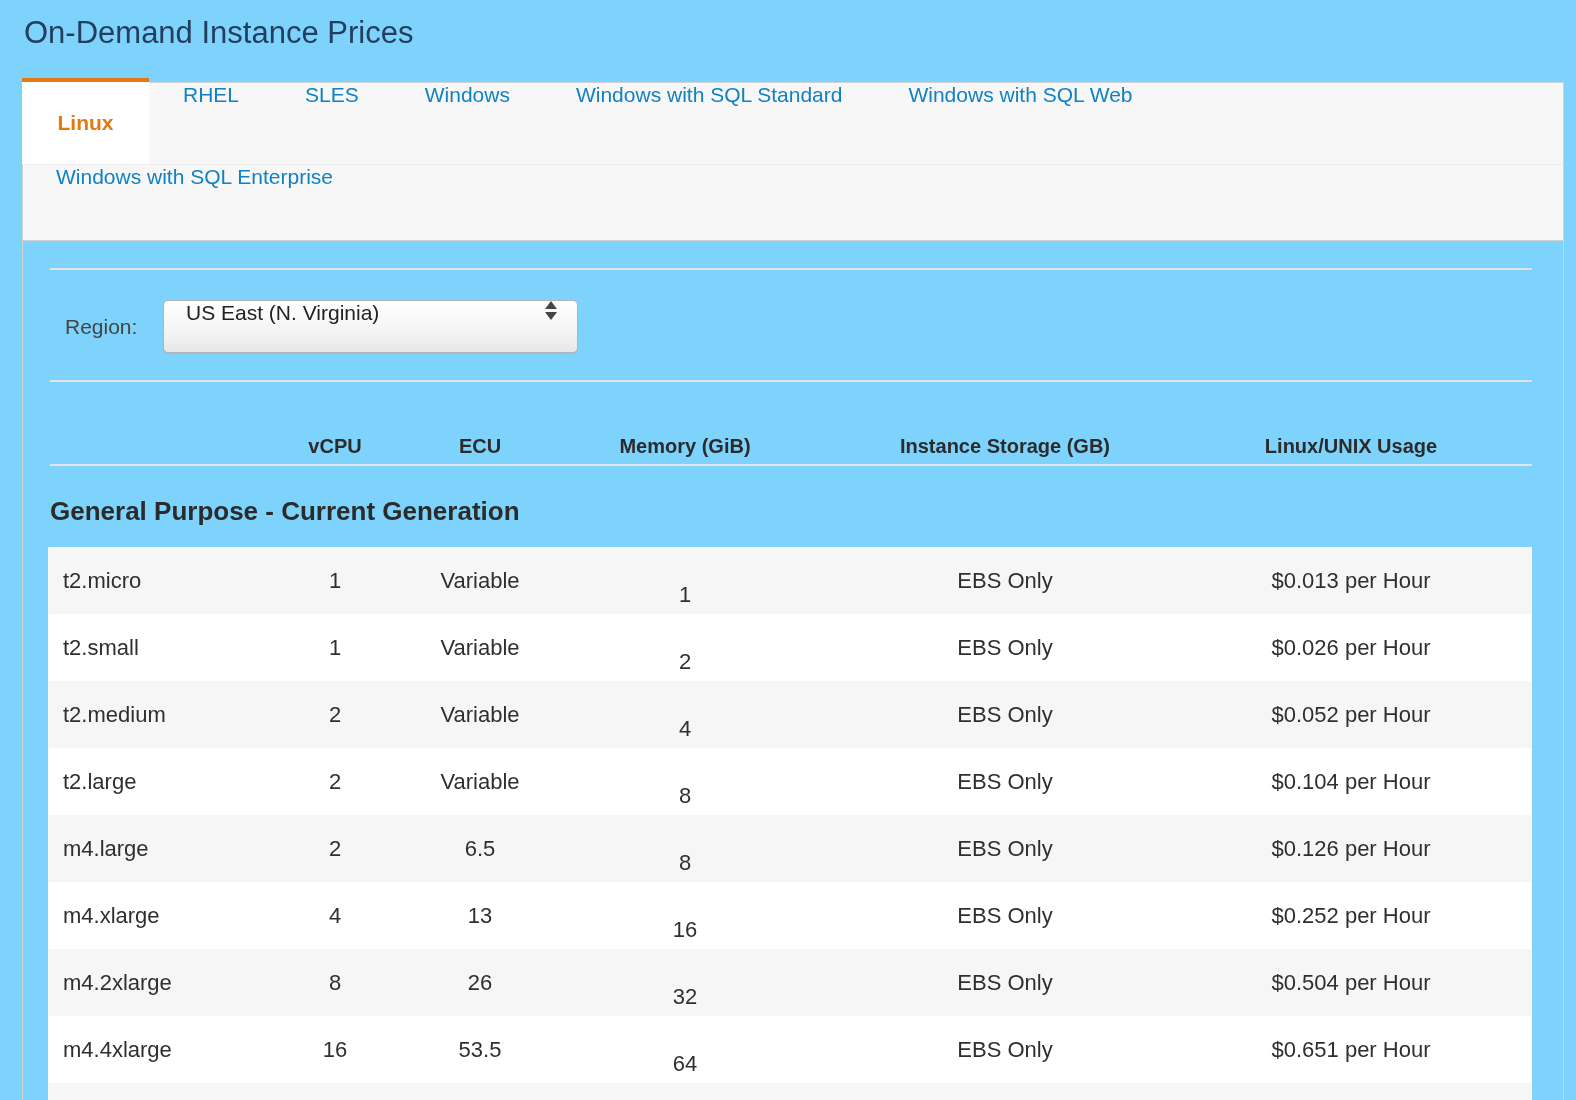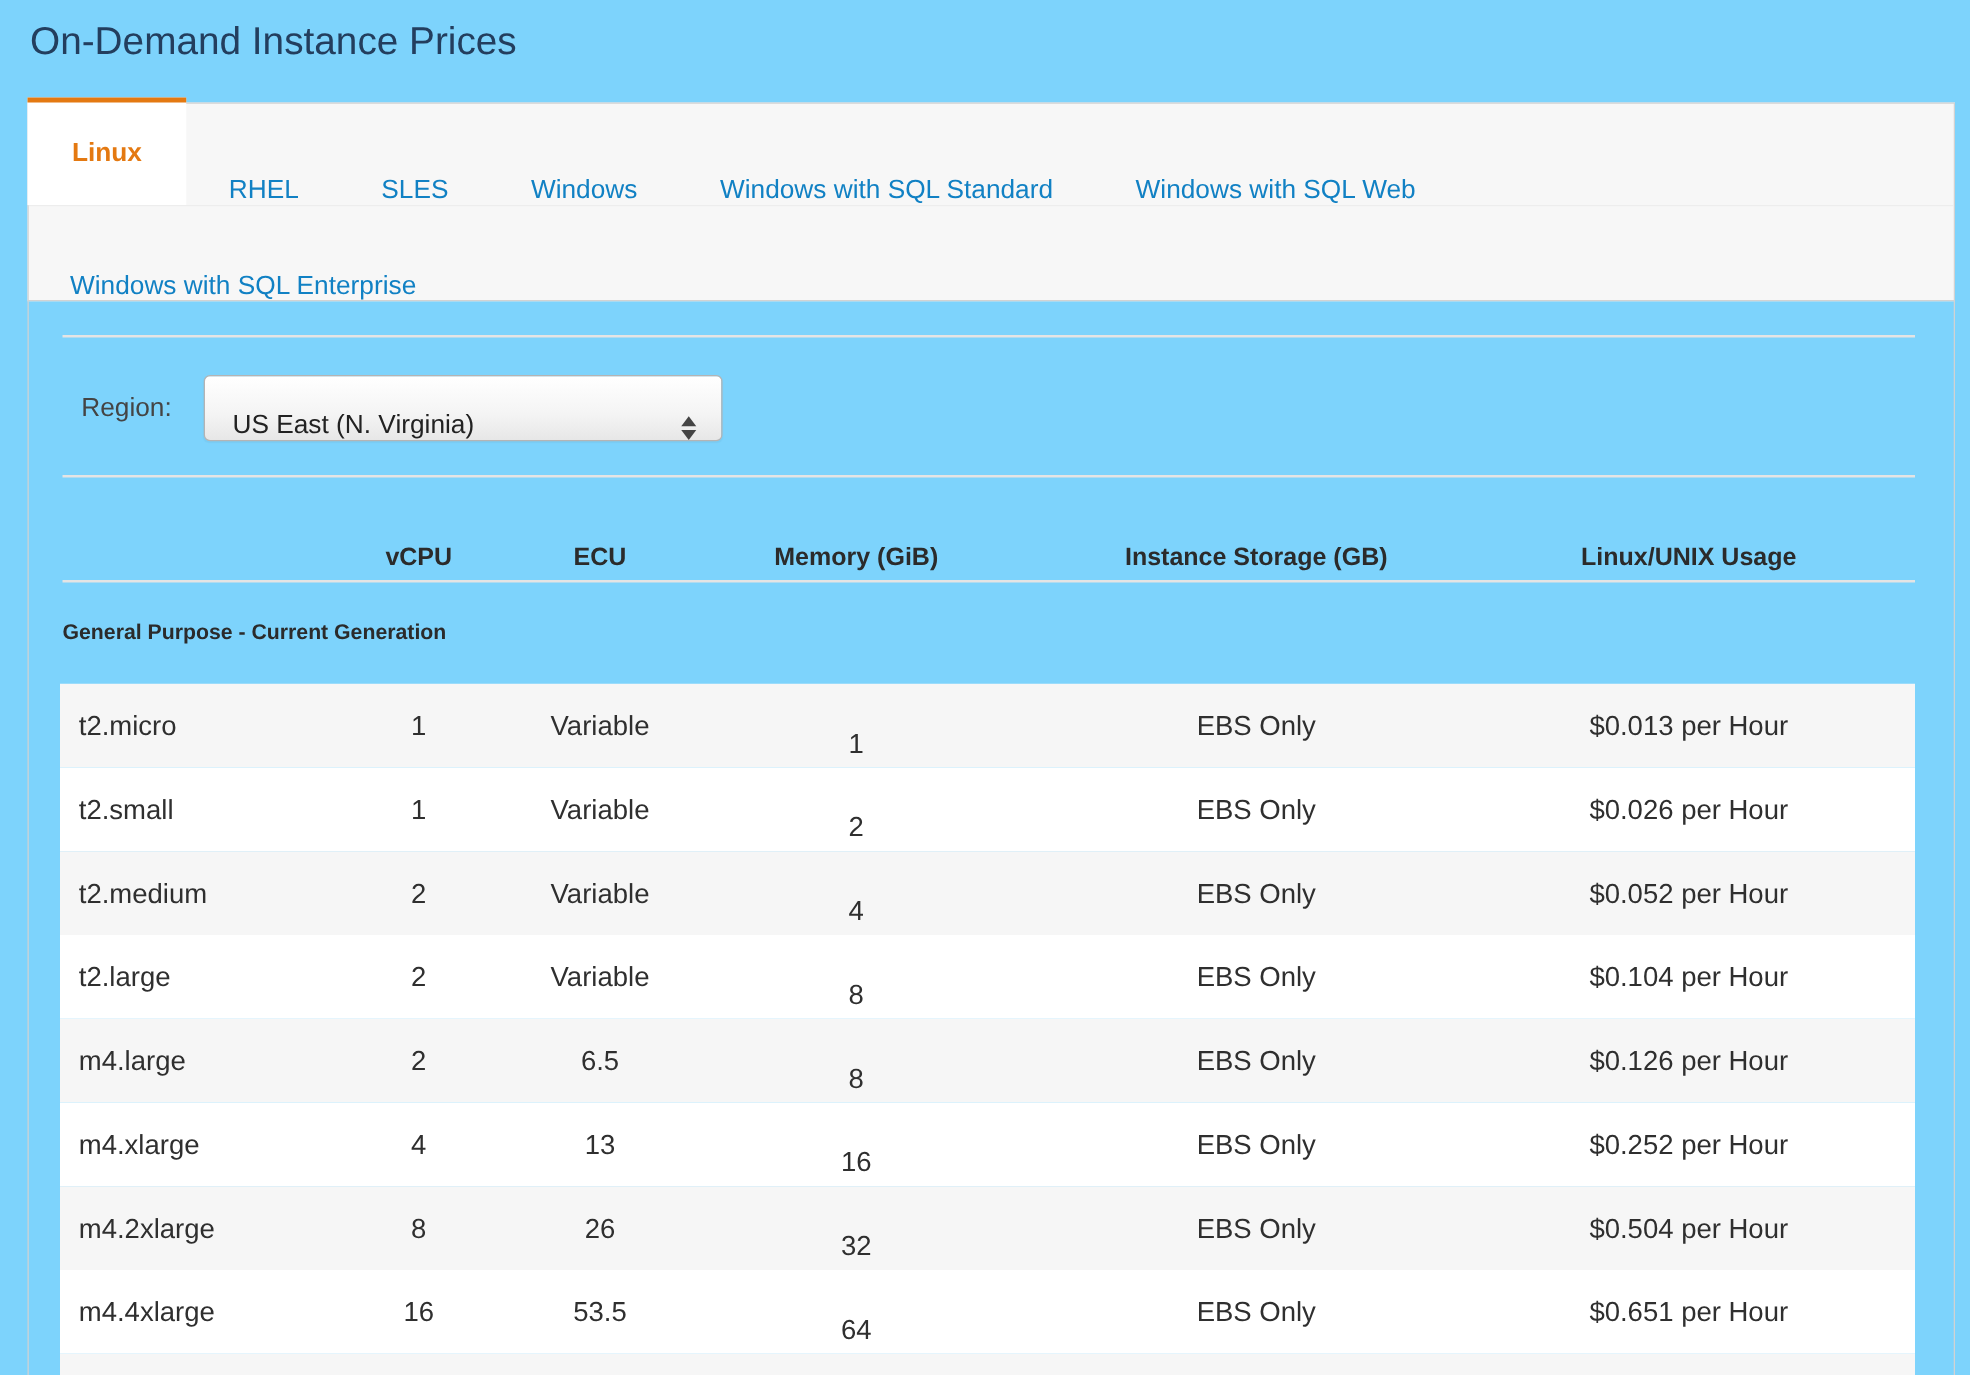--- a/index.html
+++ b/index.html
@@ -18,21 +18,21 @@
 
   
   .page-title{position:absolute;left:24px;top:10px;margin:0;font-size:31px;font-weight:400;
     color:var(--title-navy);letter-spacing:0;line-height:46px;}
 
   
   .tabstrip{position:absolute;left:22px;top:82px;width:1542px;height:159px;box-sizing:border-box;
     background:var(--tabstrip-bg);border:1px solid var(--panel-border);}
   .tabrow1{position:relative;display:flex;align-items:center;height:81px;padding-left:127px;}
   .tabrow2{display:flex;align-items:center;height:76px;border-top:1px solid #ededed;}
-  .tab{display:flex;align-items:flex-end;justify-content:center;padding:0 33px;height:100%;
+  .tab{display:flex;align-items:flex-start;justify-content:center;padding:0 33px;height:100%;
     font-size:21px;color:var(--link-blue);text-decoration:none;cursor:pointer;white-space:nowrap;}
   .tab-active{position:absolute;left:-1px;top:-5px;width:127px;height:86px;box-sizing:border-box;
     padding:0;background:#fff;border-top:4px solid var(--accent-orange);
     display:flex;align-items:center;justify-content:center;
     color:var(--accent-orange);font-weight:bold;font-size:21px;cursor:default;}
 
   
   .vborder{position:absolute;top:240px;height:860px;width:1px;background:var(--panel-border);}
   .vborder.left{left:22px;}
   .vborder.right{left:1563px;}
@@ -42,32 +42,32 @@
   .hair-a{top:268px;}
   .hair-b{top:380px;}
   .hair-c{top:464px;}
 
   
   .region-label{position:absolute;left:65px;top:300px;height:53px;display:flex;align-items:center;
     font-size:21px;color:#444;}
   .region-select{position:absolute;left:163px;top:300px;width:415px;height:53px;box-sizing:border-box;
     border:1px solid #b4b4b4;border-radius:5px;cursor:pointer;
     background:linear-gradient(#ffffff,#f4f4f4 60%,#e7e7e7);
-    display:flex;align-items:flex-end;box-shadow:0 1px 1px rgba(0,0,0,0.04);gap:47px;}
+    display:flex;align-items:flex-start;box-shadow:0 1px 1px rgba(0,0,0,0.04);gap:47px;}
   .region-select .sel-text{padding-left:22px;font-size:21px;color:#222;flex:1;}
   .updown{display:flex;flex-direction:column;gap:3px;margin-right:20px;}
   .updown .up{width:0;height:0;border-left:6px solid transparent;border-right:6px solid transparent;
     border-bottom:8px solid #444;}
   .updown .down{width:0;height:0;border-left:6px solid transparent;border-right:6px solid transparent;
     border-top:8px solid #444;}
 
   
   .thead{position:absolute;left:48px;top:392px;width:1484px;height:66px;display:flex;align-items:flex-end;}
   .thead .td{font-weight:bold;font-size:20px;color:#2b2b2b;}
-  .section-title{position:absolute;left:50px;top:496px;font-size:17px;font-weight:bold;color:#2b2b2b;}
+  .section-title{position:absolute;left:50px;top:496px;font-size:26px;font-weight:bold;color:#2b2b2b;}
   .tbody{position:absolute;left:48px;top:547px;width:1484px;}
   .trow{display:flex;align-items:center;height:67px;background:#fff;}
   .trow.striped{background:var(--stripe);}
   .td{box-sizing:border-box;text-align:center;font-size:22px;color:var(--text-dark);}
   .col0{width:192px;text-align:left;padding-left:15px;}
   .col1{width:190px;}
   .col2{width:100px;}
   .col3{width:310px;margin-top:28px;}
   .col4{width:330px;}
   .col5{width:362px;}

